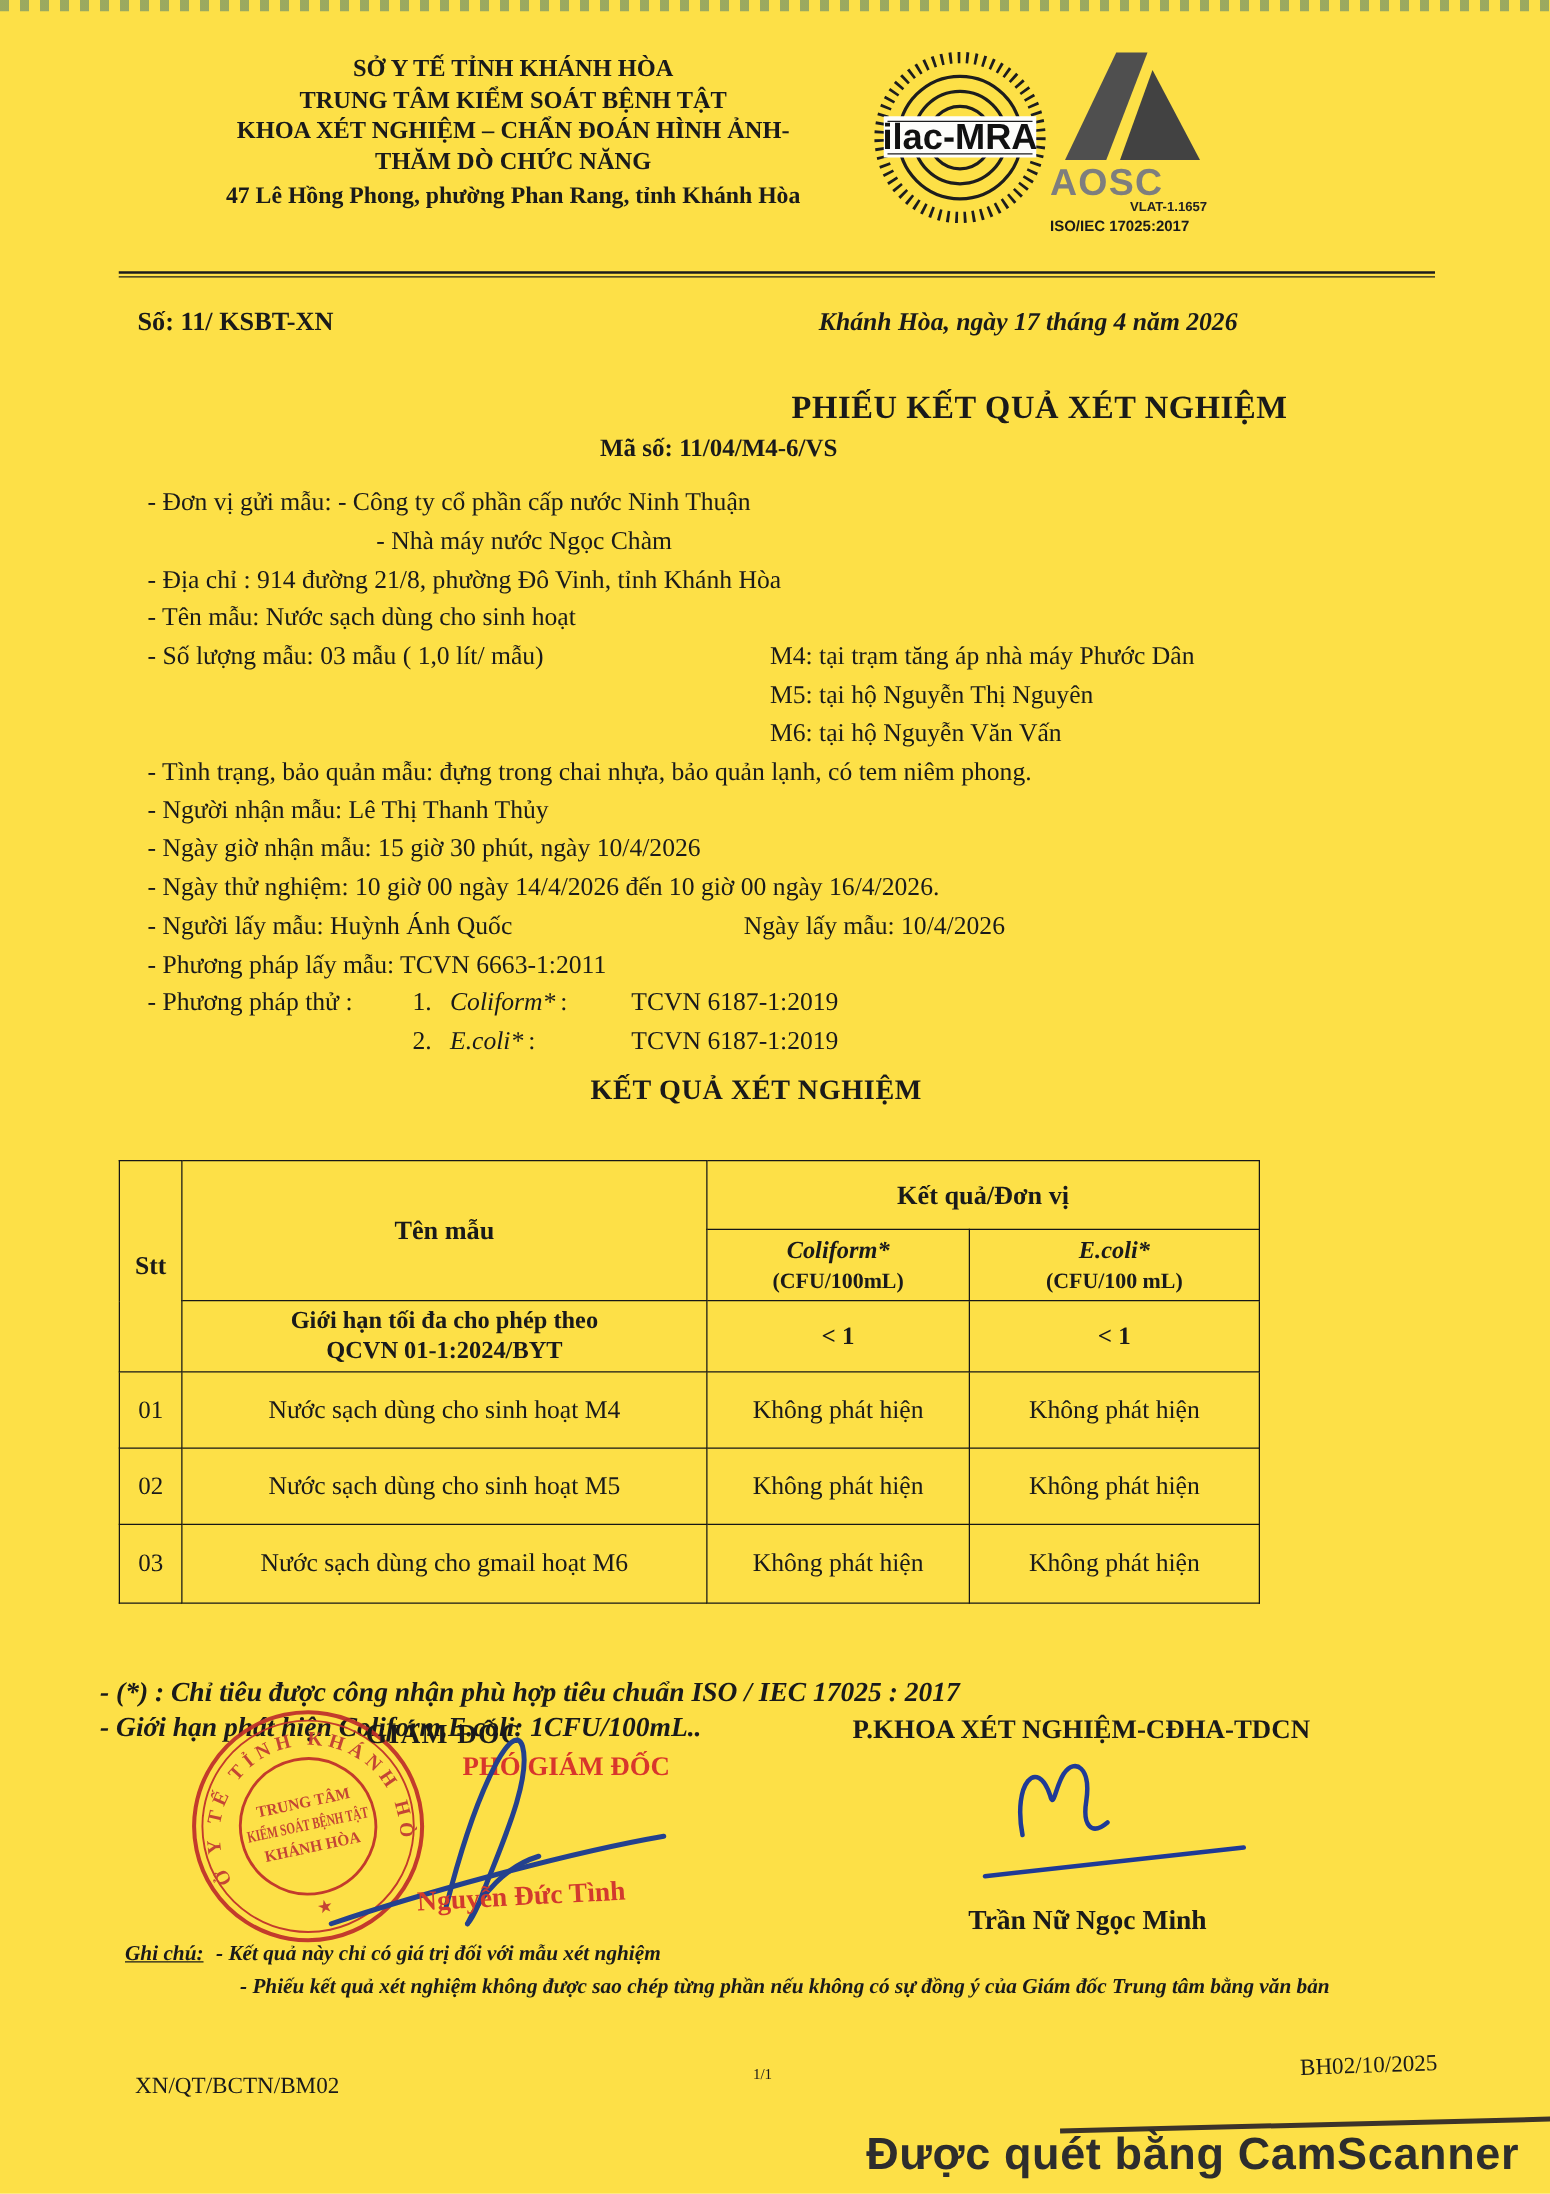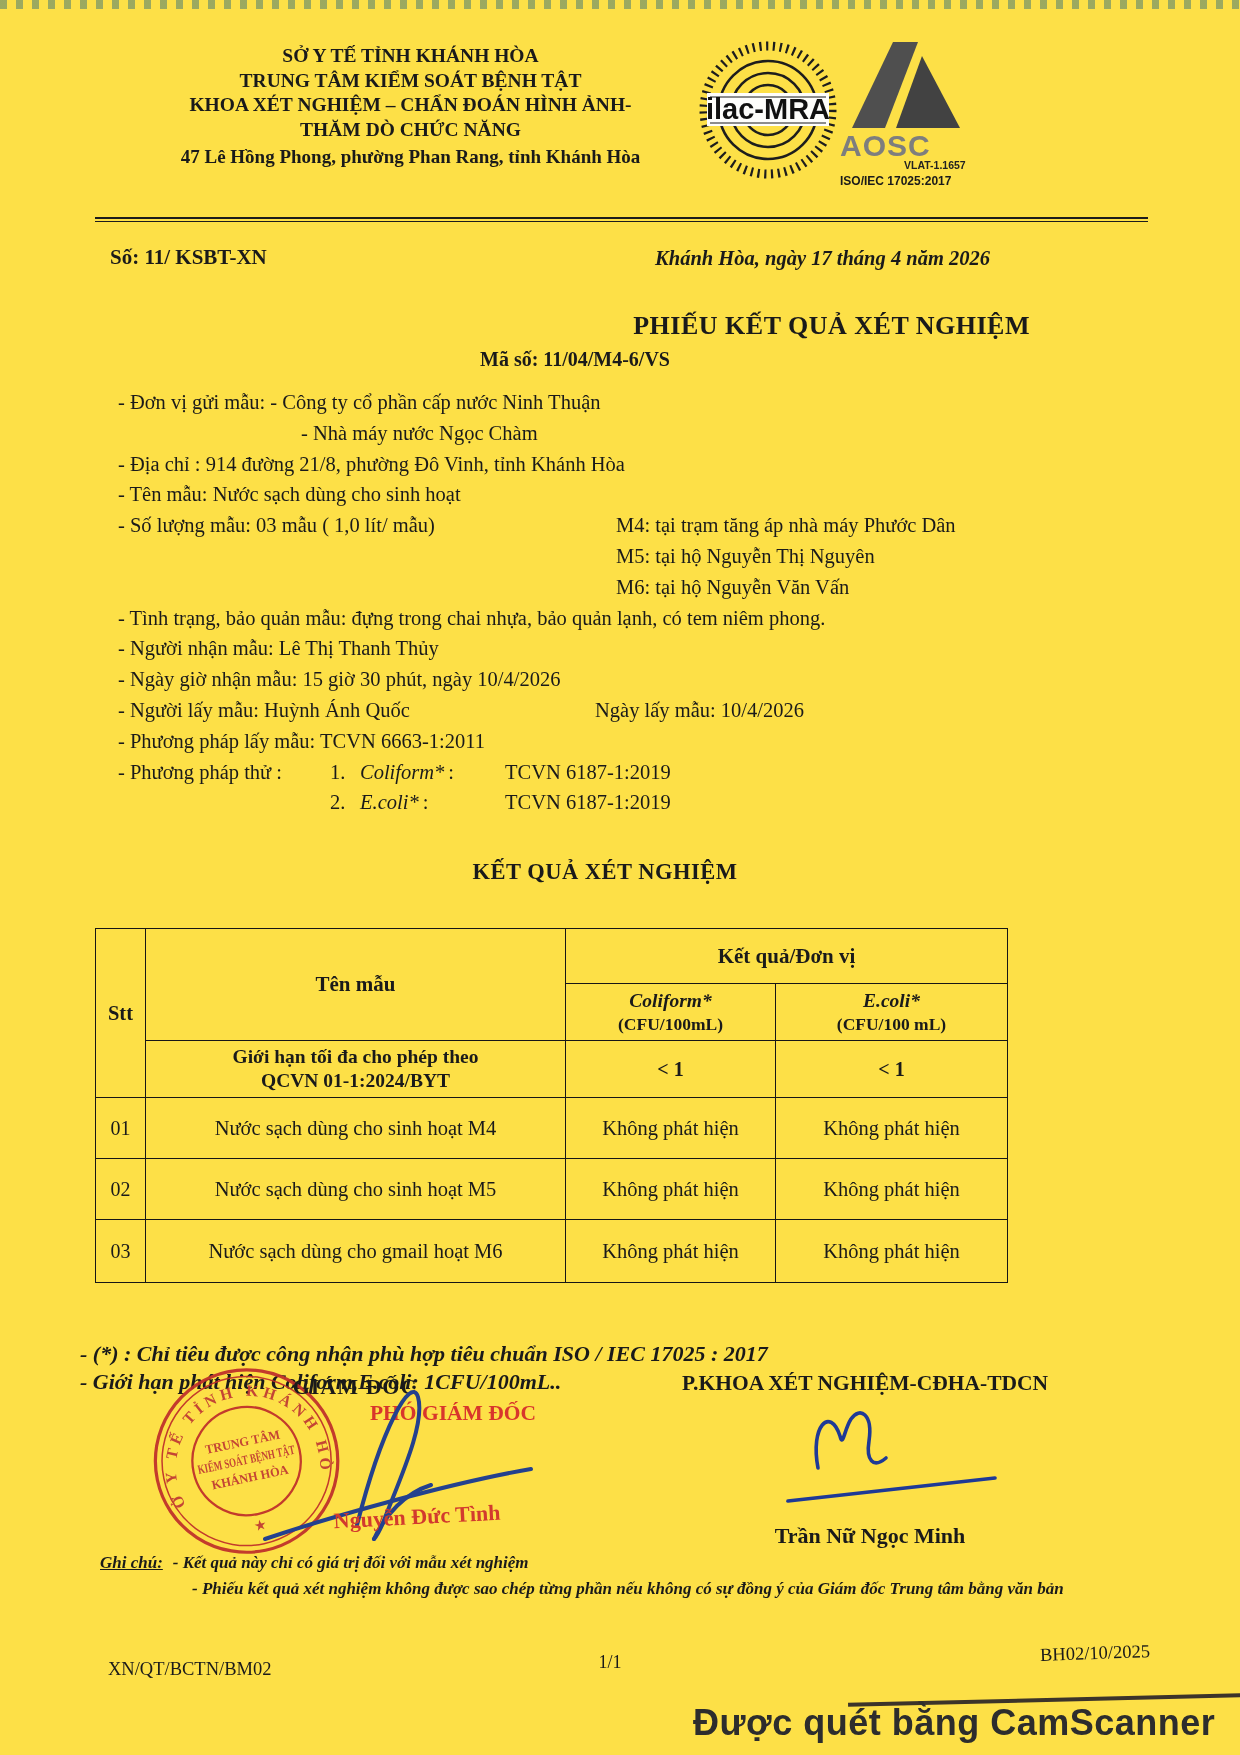--- a/index.html
+++ b/index.html
@@ -82,21 +82,21 @@
   .sig-right-svg { position:absolute; left:780px; top:1406px; }
   .signer-right { position:absolute; left:700px; top:1523px; width:340px; text-align:center;
                   font-weight:bold; font-size:22px; }
   
   .notes { position:absolute; left:100px; top:1550px; font-size:17px; font-weight:bold;
            font-style:italic; line-height:26px; width:1080px; }
   .notes-label { text-decoration:underline; margin-right:10px; }
   .notes-line2 { padding-left:92px; }
   
   .footer-left { position:absolute; left:108px; top:1659px; font-size:18.5px; }
-  .footer-center { position:absolute; left:560px; top:1652px; width:100px; text-align:center; font-size:18px; }
+  .footer-center { position:absolute; left:560px; top:1652px; width:100px; text-align:center; font-size:12px; }
   .footer-right { position:absolute; left:1040px; top:1643px; font-size:18.5px; transform:rotate(-2deg); }
   
   .scan-line { position:absolute; left:848px; top:1698px; width:396px; height:4px;
                background:#3c342a; transform:rotate(-1.4deg); }
   .watermark { position:absolute; left:693px; top:1702px; font-family:"Liberation Sans", sans-serif;
                font-size:36px; font-weight:600; color:#2d2d2d; letter-spacing:.5px; white-space:nowrap; }
 </style>
 </head>
 <body>
 
@@ -146,20 +146,21 @@
     <div class="line">- Đơn vị gửi mẫu: - Công ty cổ phần cấp nước Ninh Thuận</div>
     <div class="line indent-sub">- Nhà máy nước Ngọc Chàm</div>
     <div class="line">- Địa chỉ : 914 đường 21/8, phường Đô Vinh, tỉnh Khánh Hòa</div>
     <div class="line">- Tên mẫu: Nước sạch dùng cho sinh hoạt</div>
     <div class="line"><span class="qty-span">- Số lượng mẫu: 03 mẫu ( 1,0 lít/ mẫu)</span><span>M4: tại trạm tăng áp nhà máy Phước Dân</span></div>
     <div class="line m-indent">M5: tại hộ Nguyễn Thị Nguyên</div>
     <div class="line m-indent">M6: tại hộ Nguyễn Văn Vấn</div>
     <div class="line">- Tình trạng, bảo quản mẫu: đựng trong chai nhựa, bảo quản lạnh, có tem niêm phong.</div>
     <div class="line">- Người nhận mẫu: Lê Thị Thanh Thủy</div>
     <div class="line">- Ngày giờ nhận mẫu: 15 giờ 30 phút, ngày 10/4/2026</div>
+    <div class="line">- Ngày thử nghiệm: 10 giờ 00 ngày 14/4/2026 đến 10 giờ 00 ngày 16/4/2026.</div>
     <div class="line"><span class="sampler-left">- Người lấy mẫu: Huỳnh Ánh Quốc</span><span>Ngày lấy mẫu: 10/4/2026</span></div>
     <div class="line">- Phương pháp lấy mẫu: TCVN 6663-1:2011</div>
     <div class="line">
       <span class="mt-label">- Phương pháp thử :</span><span class="m-num">1.</span><span class="m-name"><i>Coliform*</i><span class="m-sep">:</span></span><span>TCVN 6187-1:2019</span>
     </div>
     <div class="line">
       <span class="mt-label"></span><span class="m-num">2.</span><span class="m-name"><i>E.coli*</i><span class="m-sep">:</span></span><span>TCVN 6187-1:2019</span>
     </div>
   </div>
 

